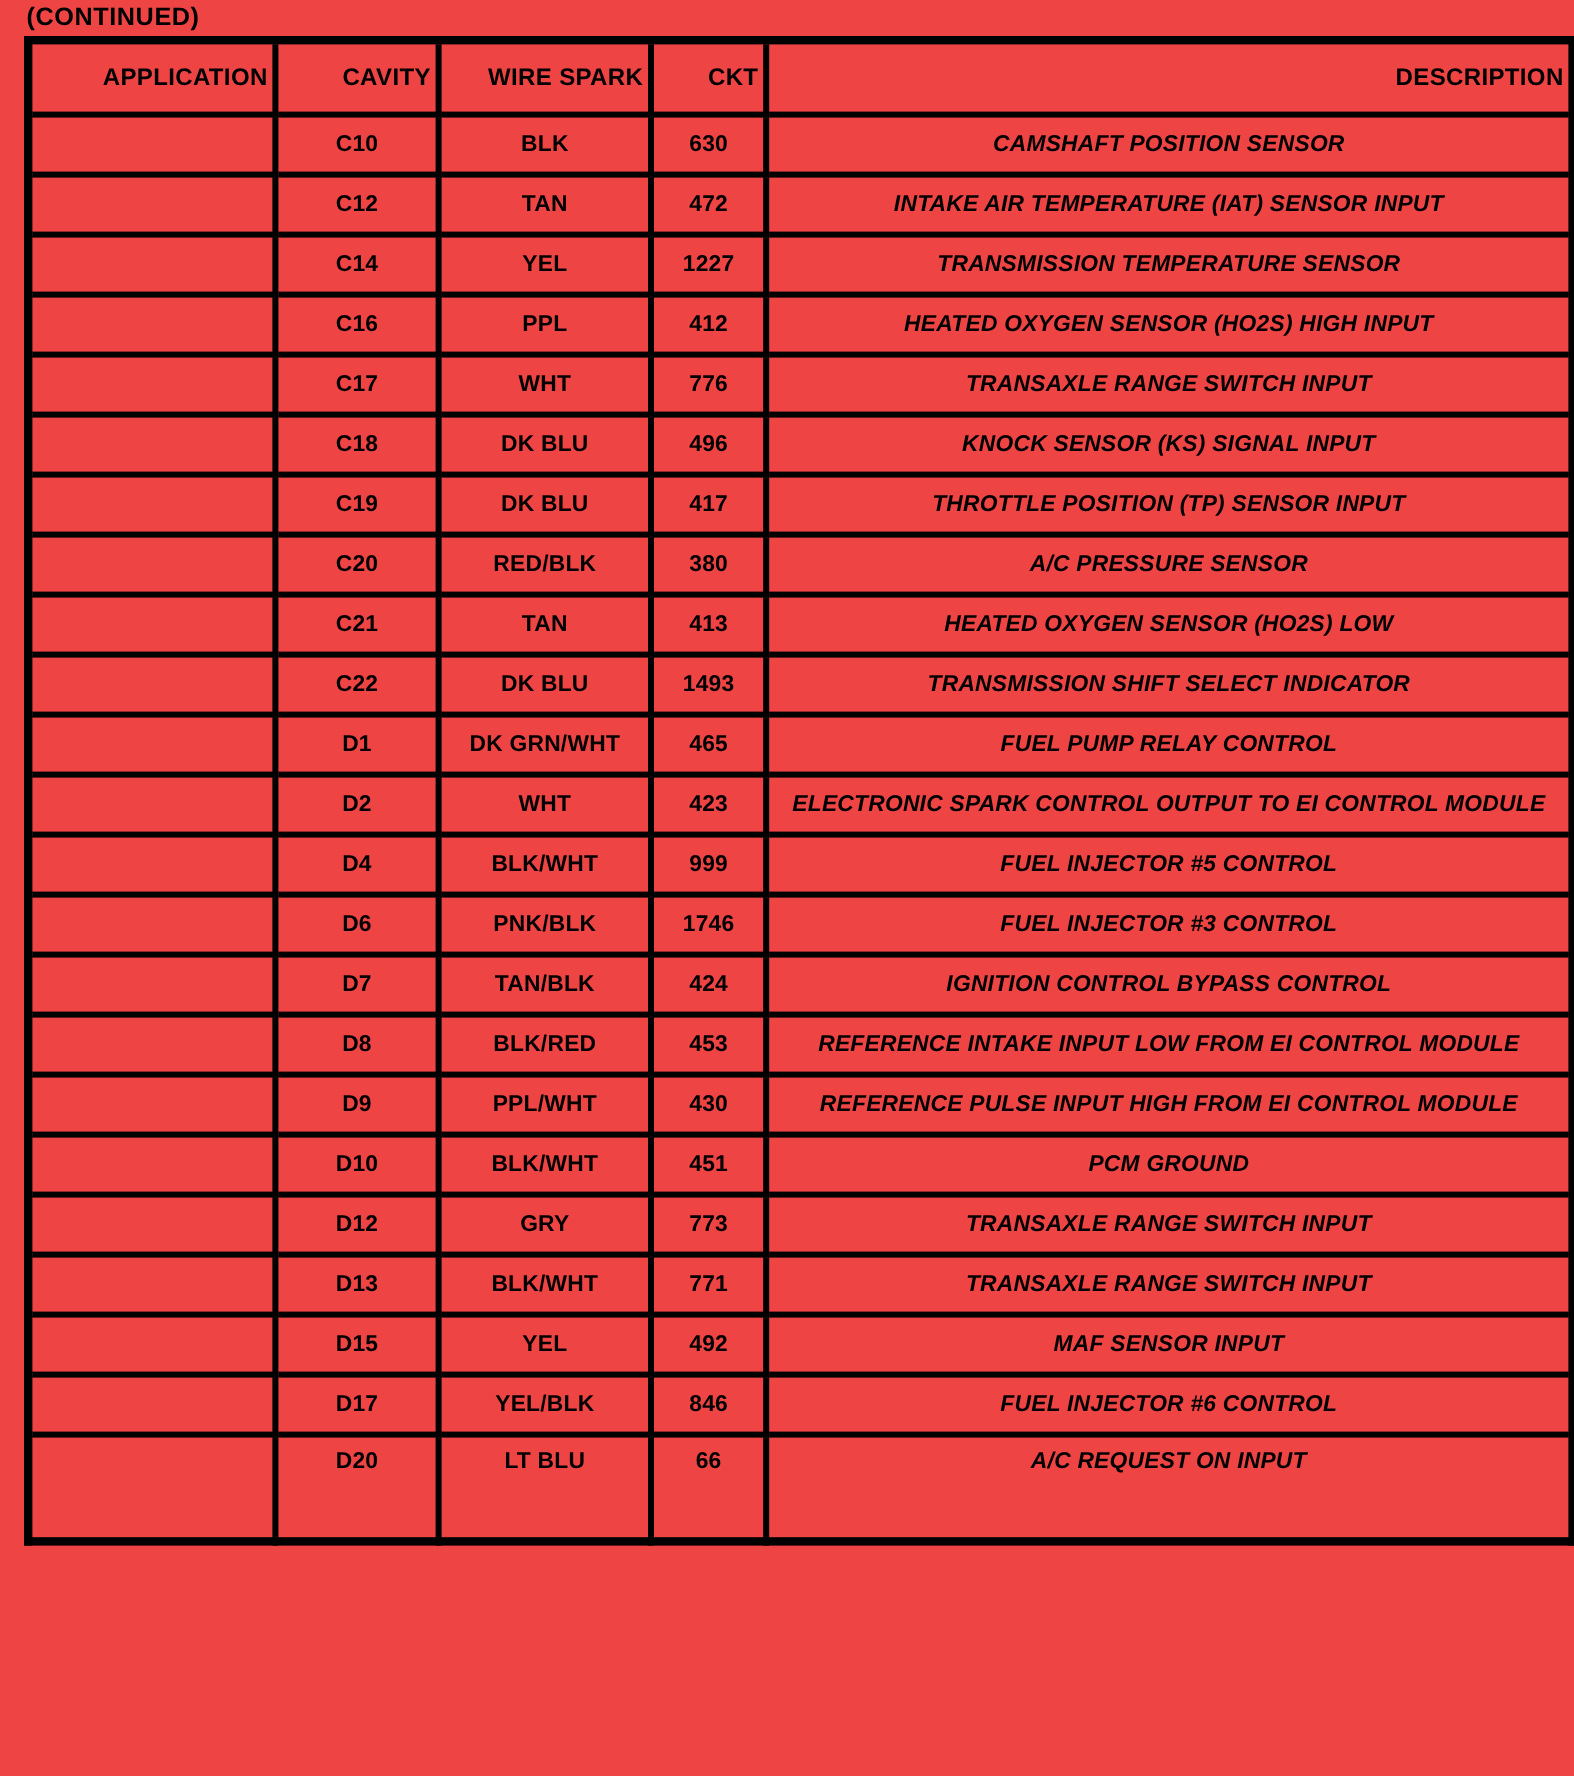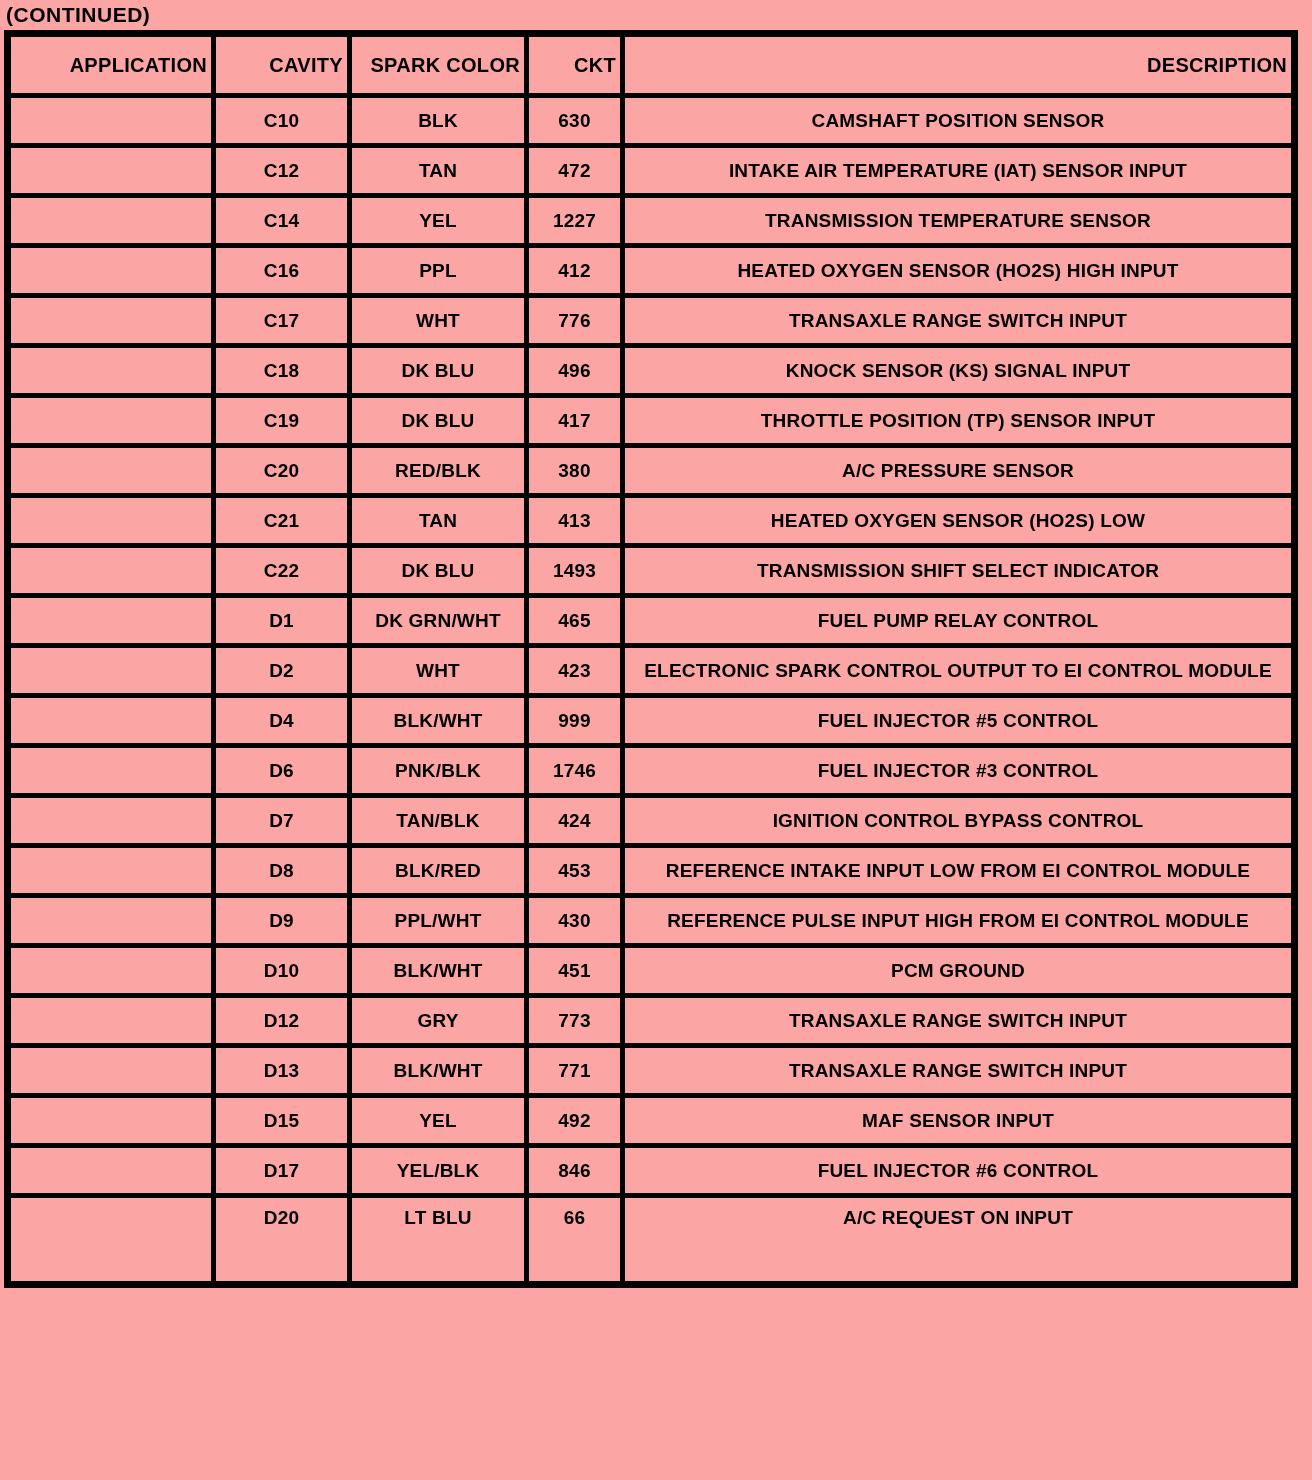--- a/index.html
+++ b/index.html
@@ -6,22 +6,22 @@
     margin: 0;
     padding: 0;
     background: #ffffff;
     color: #000000;
     font-family: "Liberation Sans", sans-serif;
   }
   .page {
     width: 1312px;
     height: 1480px;
     box-sizing: border-box;
-    padding: 4px 8px 6px 4px;
-    background: #fca5a5;
+    padding: 4px 8px 6px 20px;
+    background: #ef4444;
   }
   .continued {
     font-weight: bold;
     font-size: 21px;
     letter-spacing: 0.5px;
     padding: 0 0 5px 2px;
     line-height: 1;
   }
   table.pinout {
     border-collapse: collapse;
@@ -54,39 +54,40 @@
   }
   .col-app    { width: 192px; }
   .col-cavity { width: 123px; }
   .col-wire   { width: 164px; }
   .col-ckt    { width: 83px;  }
   .col-desc   { width: auto;  }
   .cell-desc {
     text-align: left;
     padding-left: 13px;
     font-size: 20px;
+    font-style: italic;
   }
   tr.tall td {
     height: 72px;
     vertical-align: top;
     padding-top: 9px;
   }
 </style>
 </head>
 <body>
 
 <div class="page">
   <div class="continued">(CONTINUED)</div>
 
   <table class="pinout">
     <thead>
       <tr>
         <th class="col-app">APPLICATION</th>
         <th class="col-cavity">CAVITY</th>
-        <th class="col-wire">SPARK COLOR</th>
+        <th class="col-wire">WIRE SPARK</th>
         <th class="col-ckt">CKT</th>
         <th class="col-desc">DESCRIPTION</th>
       </tr>
     </thead>
     <tbody id="rows">
         <tr class="data-row">
     <td class="cell-app"></td>
     <td class="cell-cavity">C10</td>
     <td class="cell-wire">BLK</td>
     <td class="cell-ckt">630</td>

